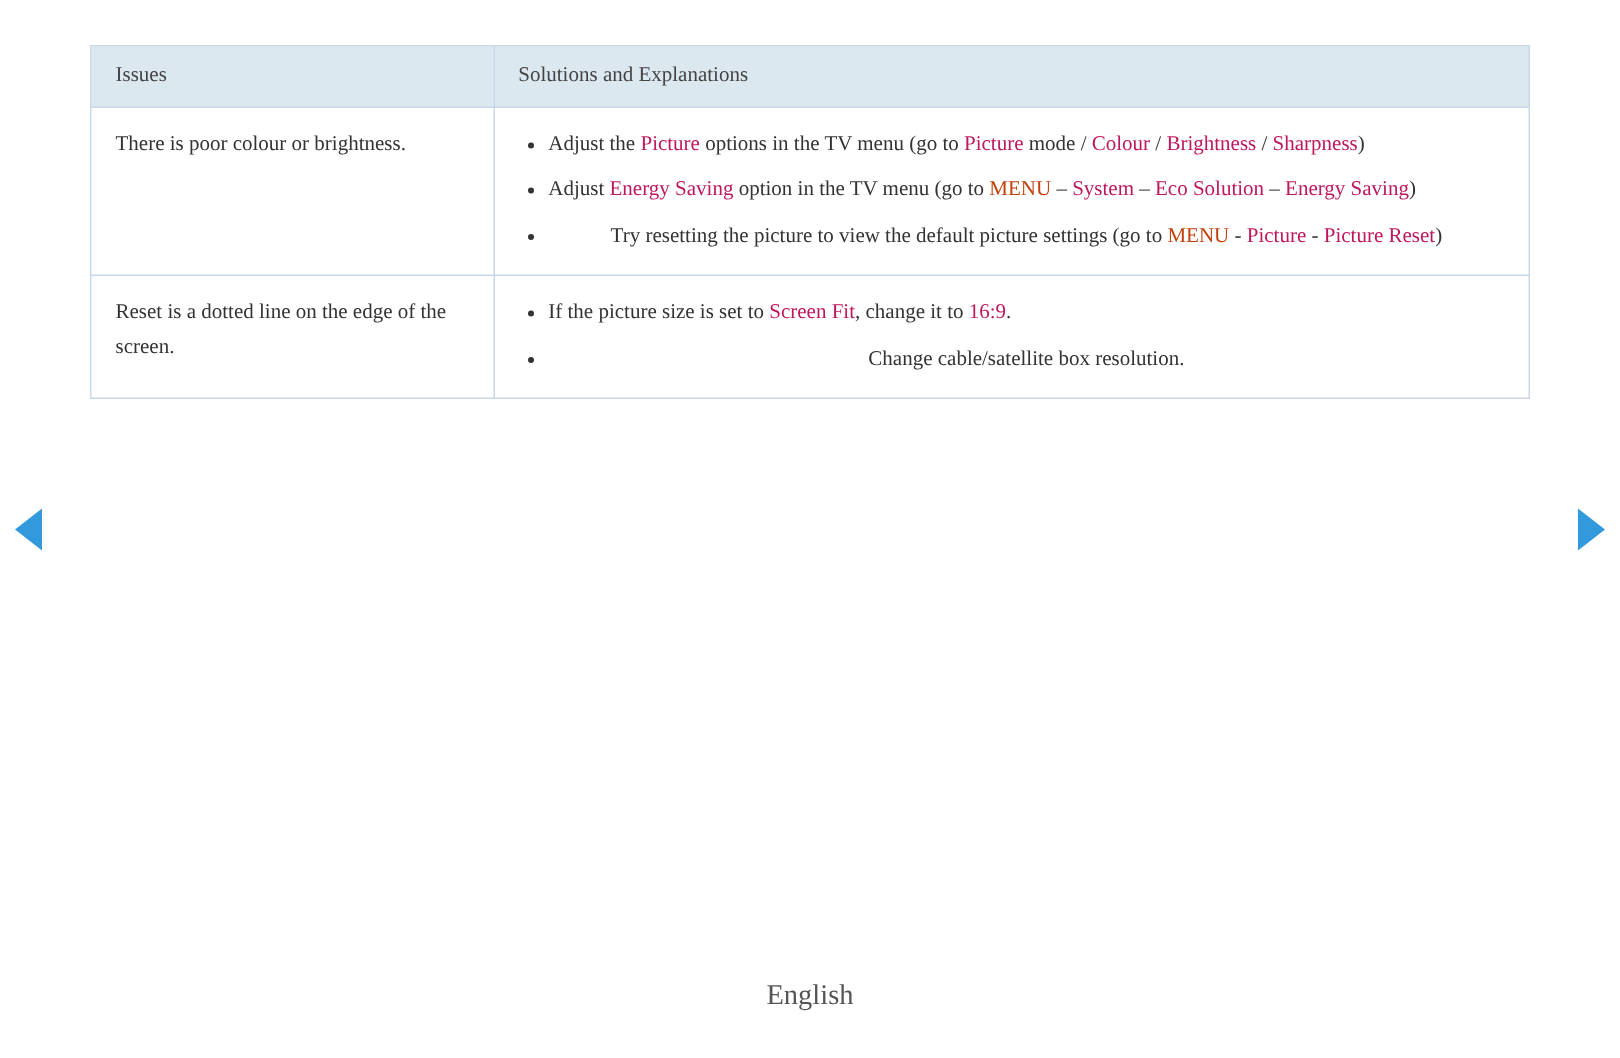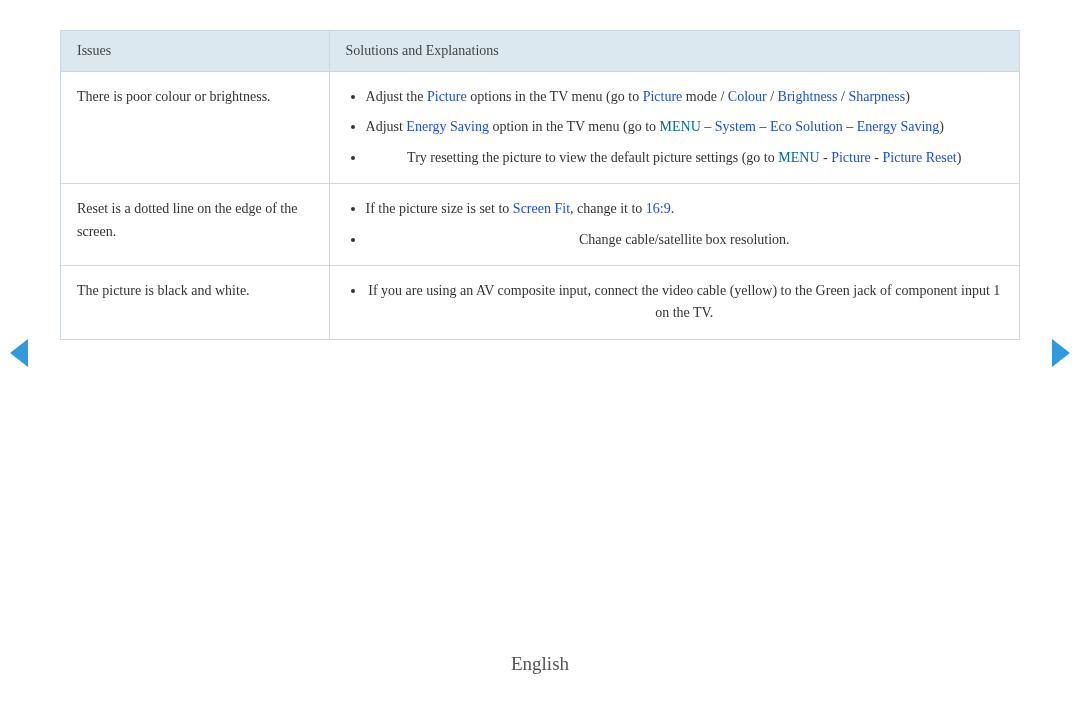--- a/index.html
+++ b/index.html
@@ -72,26 +72,26 @@
       margin-left: 24px;
     }
 
     .solution-cell {
       width: 72%;
       font-size: 14px;
       color: #333333;
     }
 
     .blue-link {
-      color: #1d4ed8;
+      color: #be185d;
       text-decoration: none;
     }
 
     .gray-text {
-      color: #0369a1;
+      color: #c2410c;
     }
 
     ul {
       list-style: disc;
       padding-left: 20px;
     }
 
     ul li {
       margin-bottom: 8px;
       line-height: 1.6;
@@ -180,32 +180,20 @@
               <li>
                 If the picture size is set to <span class="blue-link">Screen Fit</span>, change it to <span class="blue-link">16:9</span>.
               </li>
               <li>
                 <span>Change cable/satellite box resolution.</span>
               </li>
             </ul>
           </td>
         </tr>
 
-        <tr>
-          <td class="issue-cell">
-            <span>The picture is black and white.</span>
-          </td>
-          <td class="solution-cell">
-            <ul>
-              <li>
-                <span>If you are using an AV composite input, connect the video cable (yellow) to the Green jack of component input 1 on the TV.</span>
-              </li>
-            </ul>
-          </td>
-        </tr>
       </tbody>
     </table>
   </div>
 
   <div class="nav-arrow-left"></div>
   <div class="nav-arrow-right"></div>
 
   <div class="footer-text">English</div>
 
 </div>

